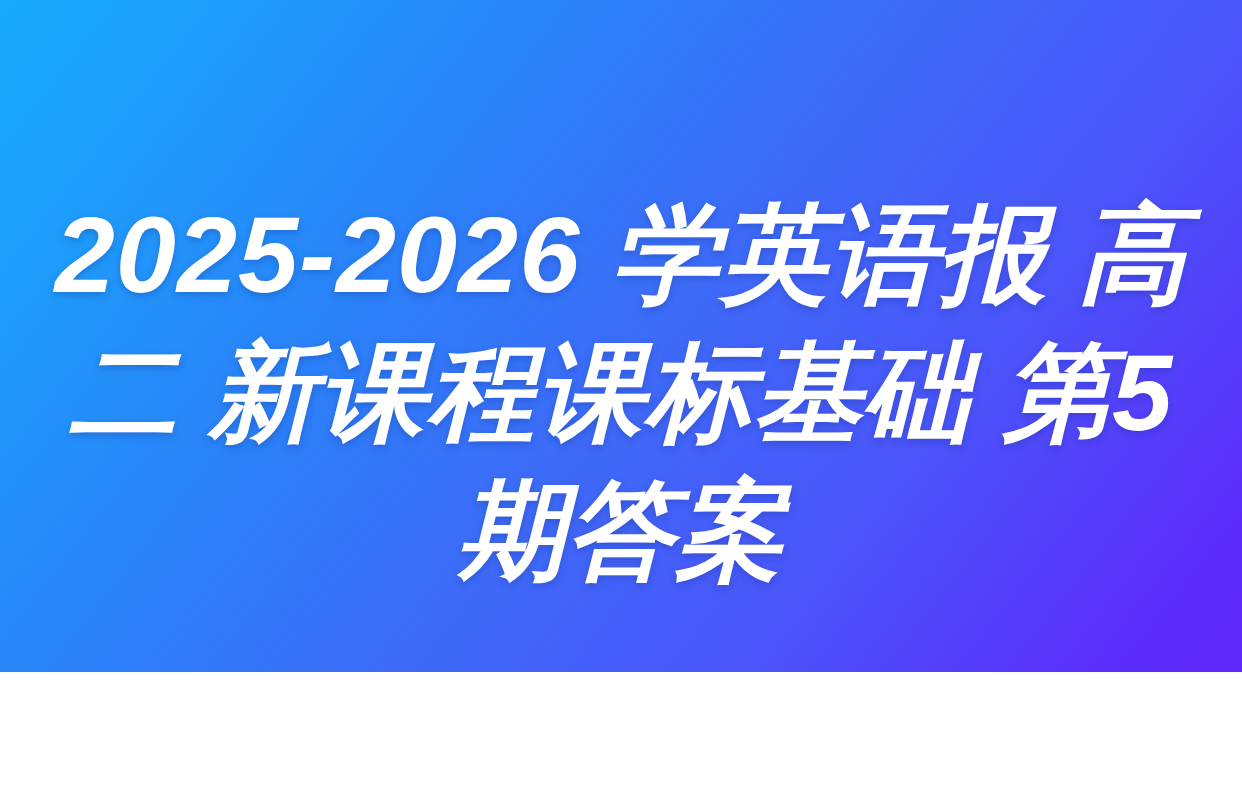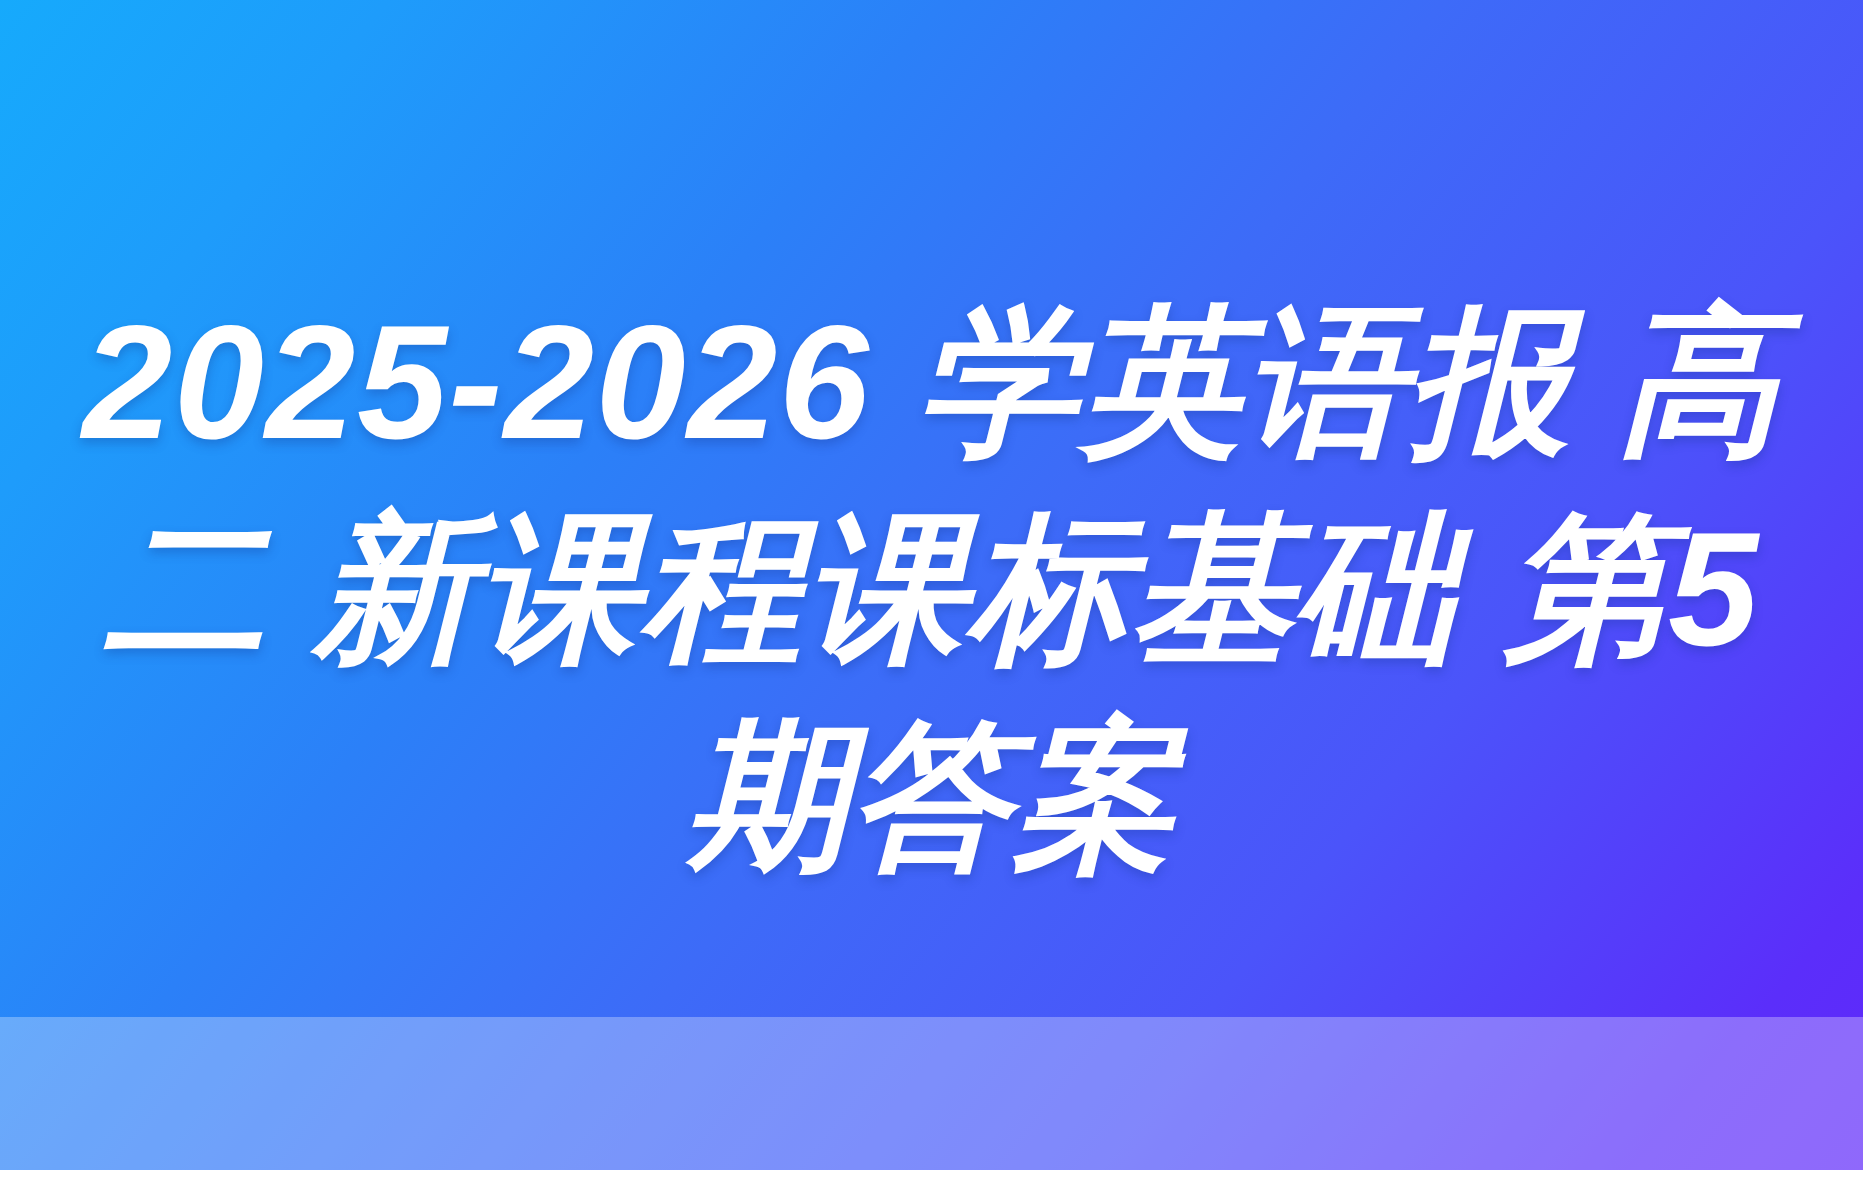--- a/index.html
+++ b/index.html
@@ -9,21 +9,21 @@
     height: 800px;
     overflow: hidden;
   }
   body {
     font-family: "Liberation Sans", "DejaVu Sans", sans-serif;
   }
 
   #banner {
     position: relative;
     width: 1242px;
-    height: 780px;
+    height: 672px;
     background: linear-gradient(128deg,
         #16AAFC 0%,
         #1E9CFB 14%,
         #2B80F8 34%,
         #3D6BF8 52%,
         #4B54FA 72%,
         #5B2EFA 92%,
         #5F28FA 100%);
     overflow: hidden;
   }

